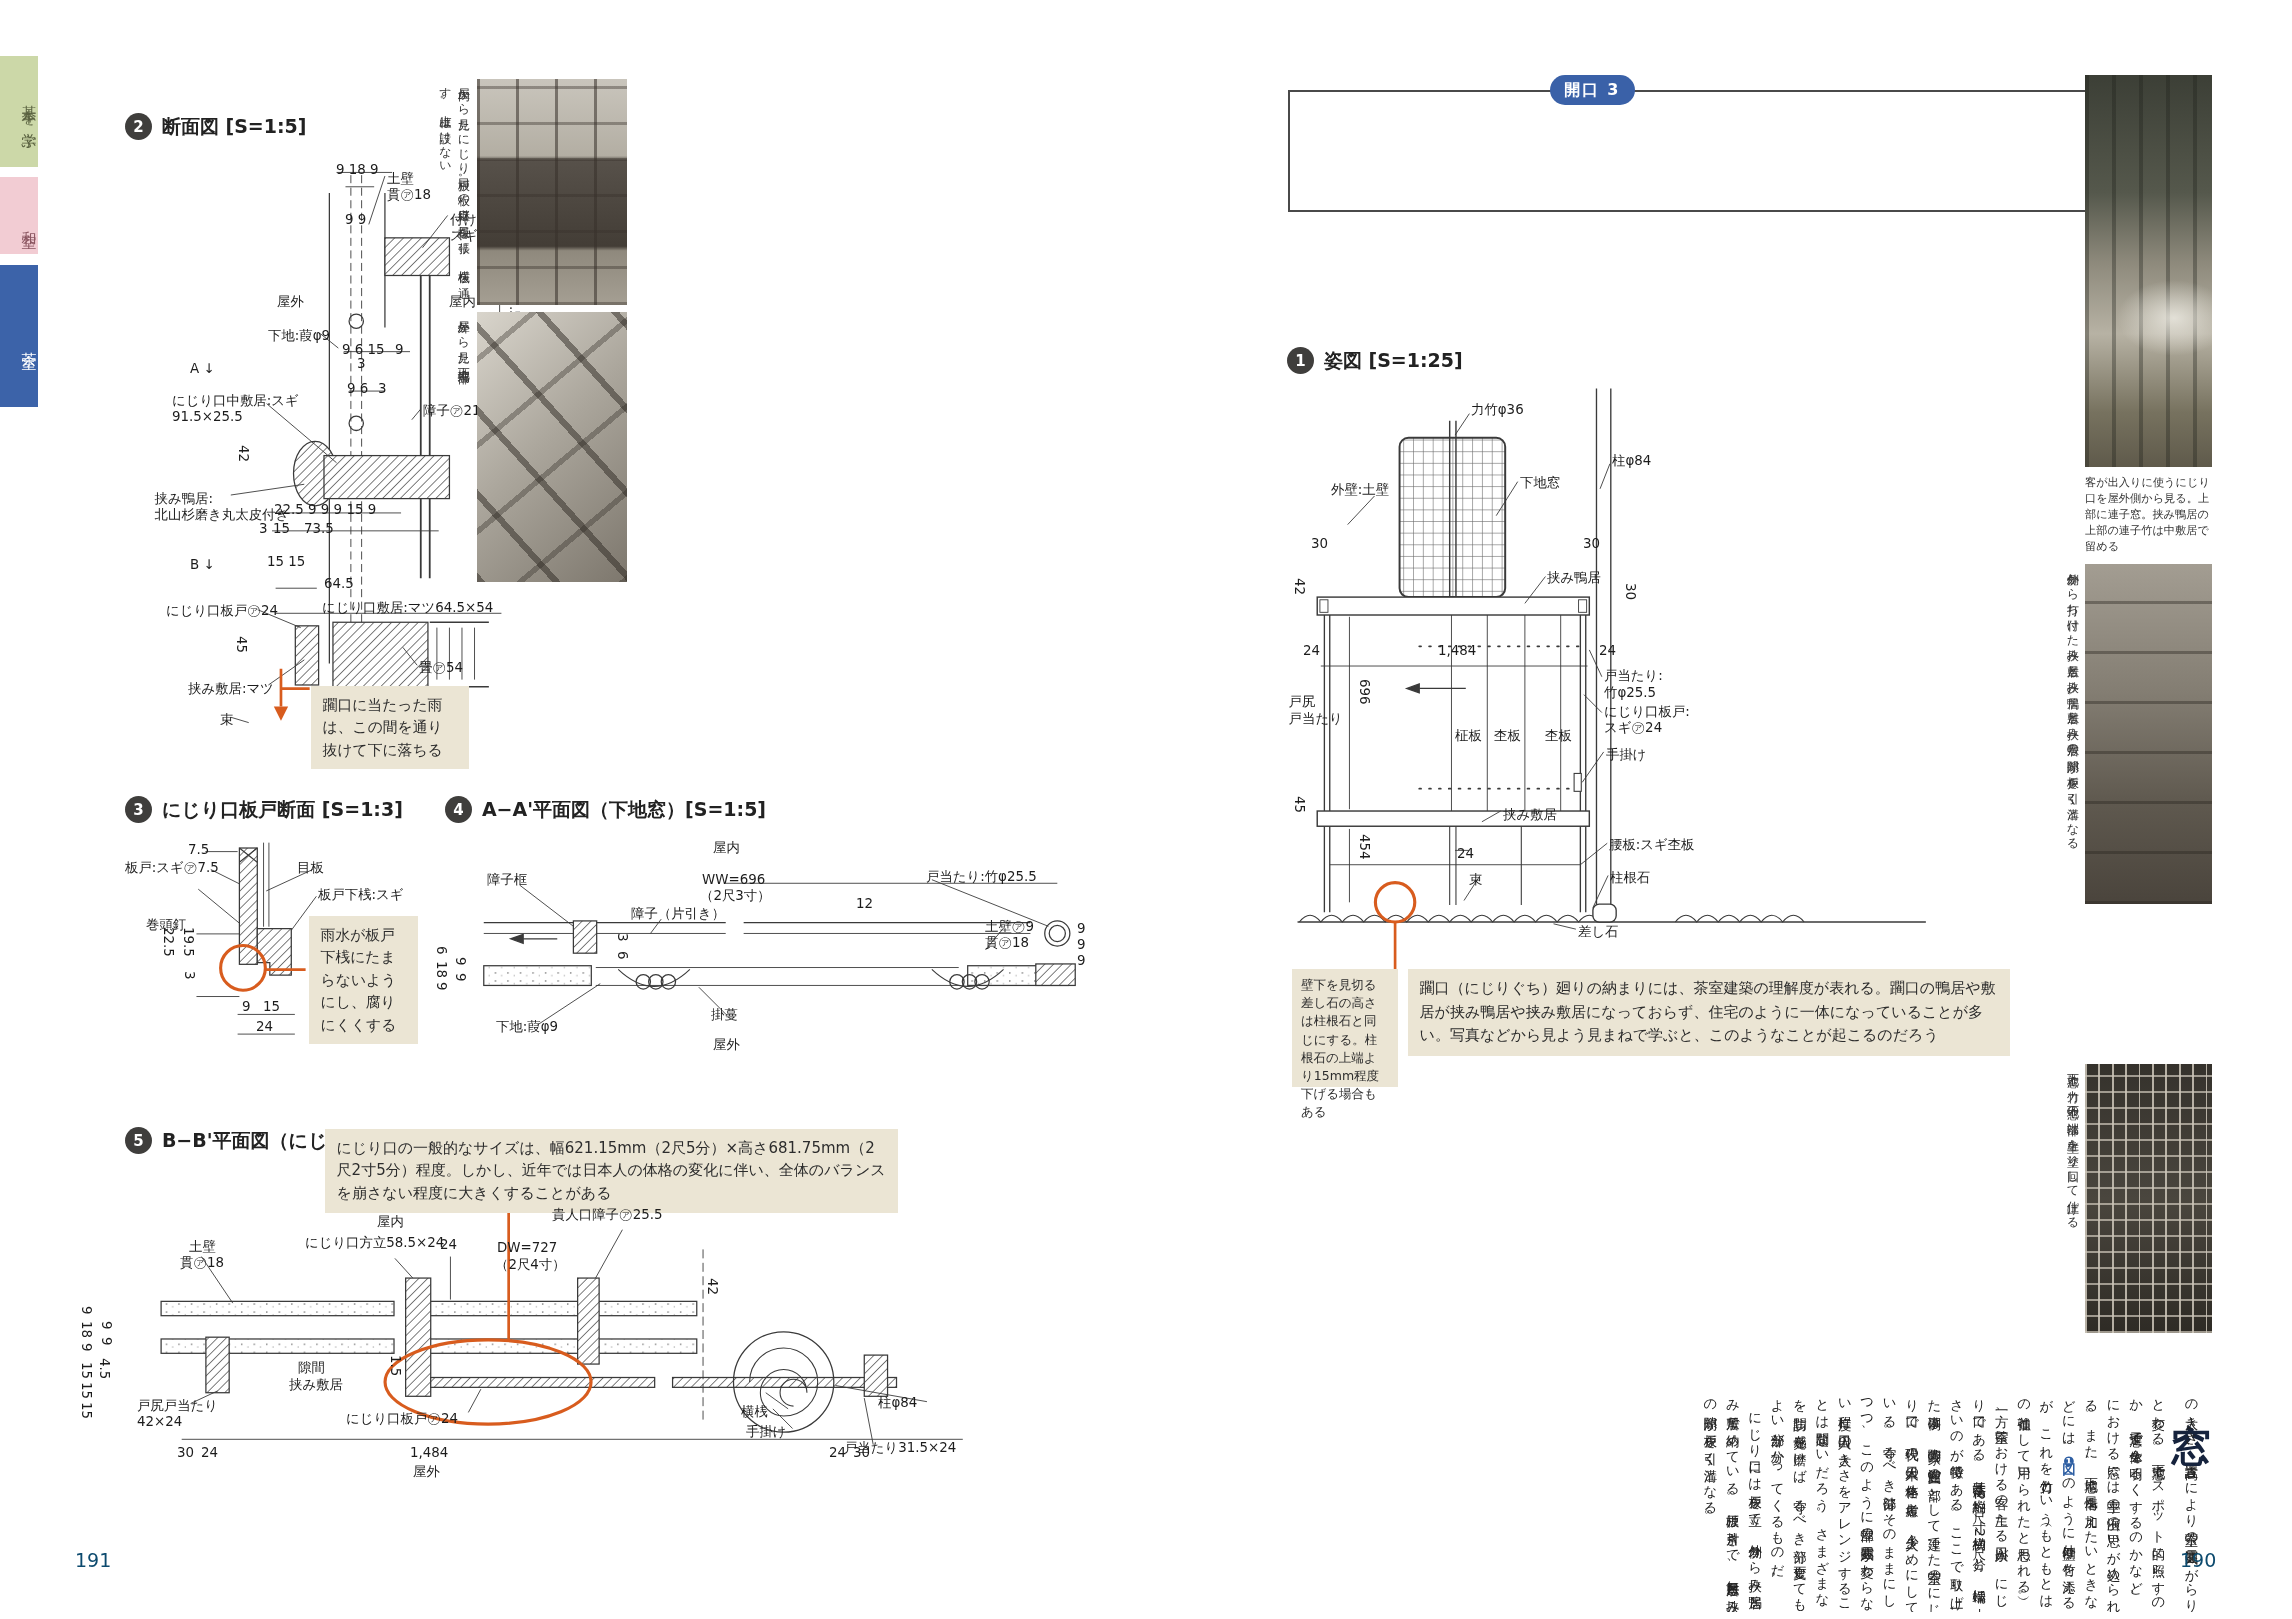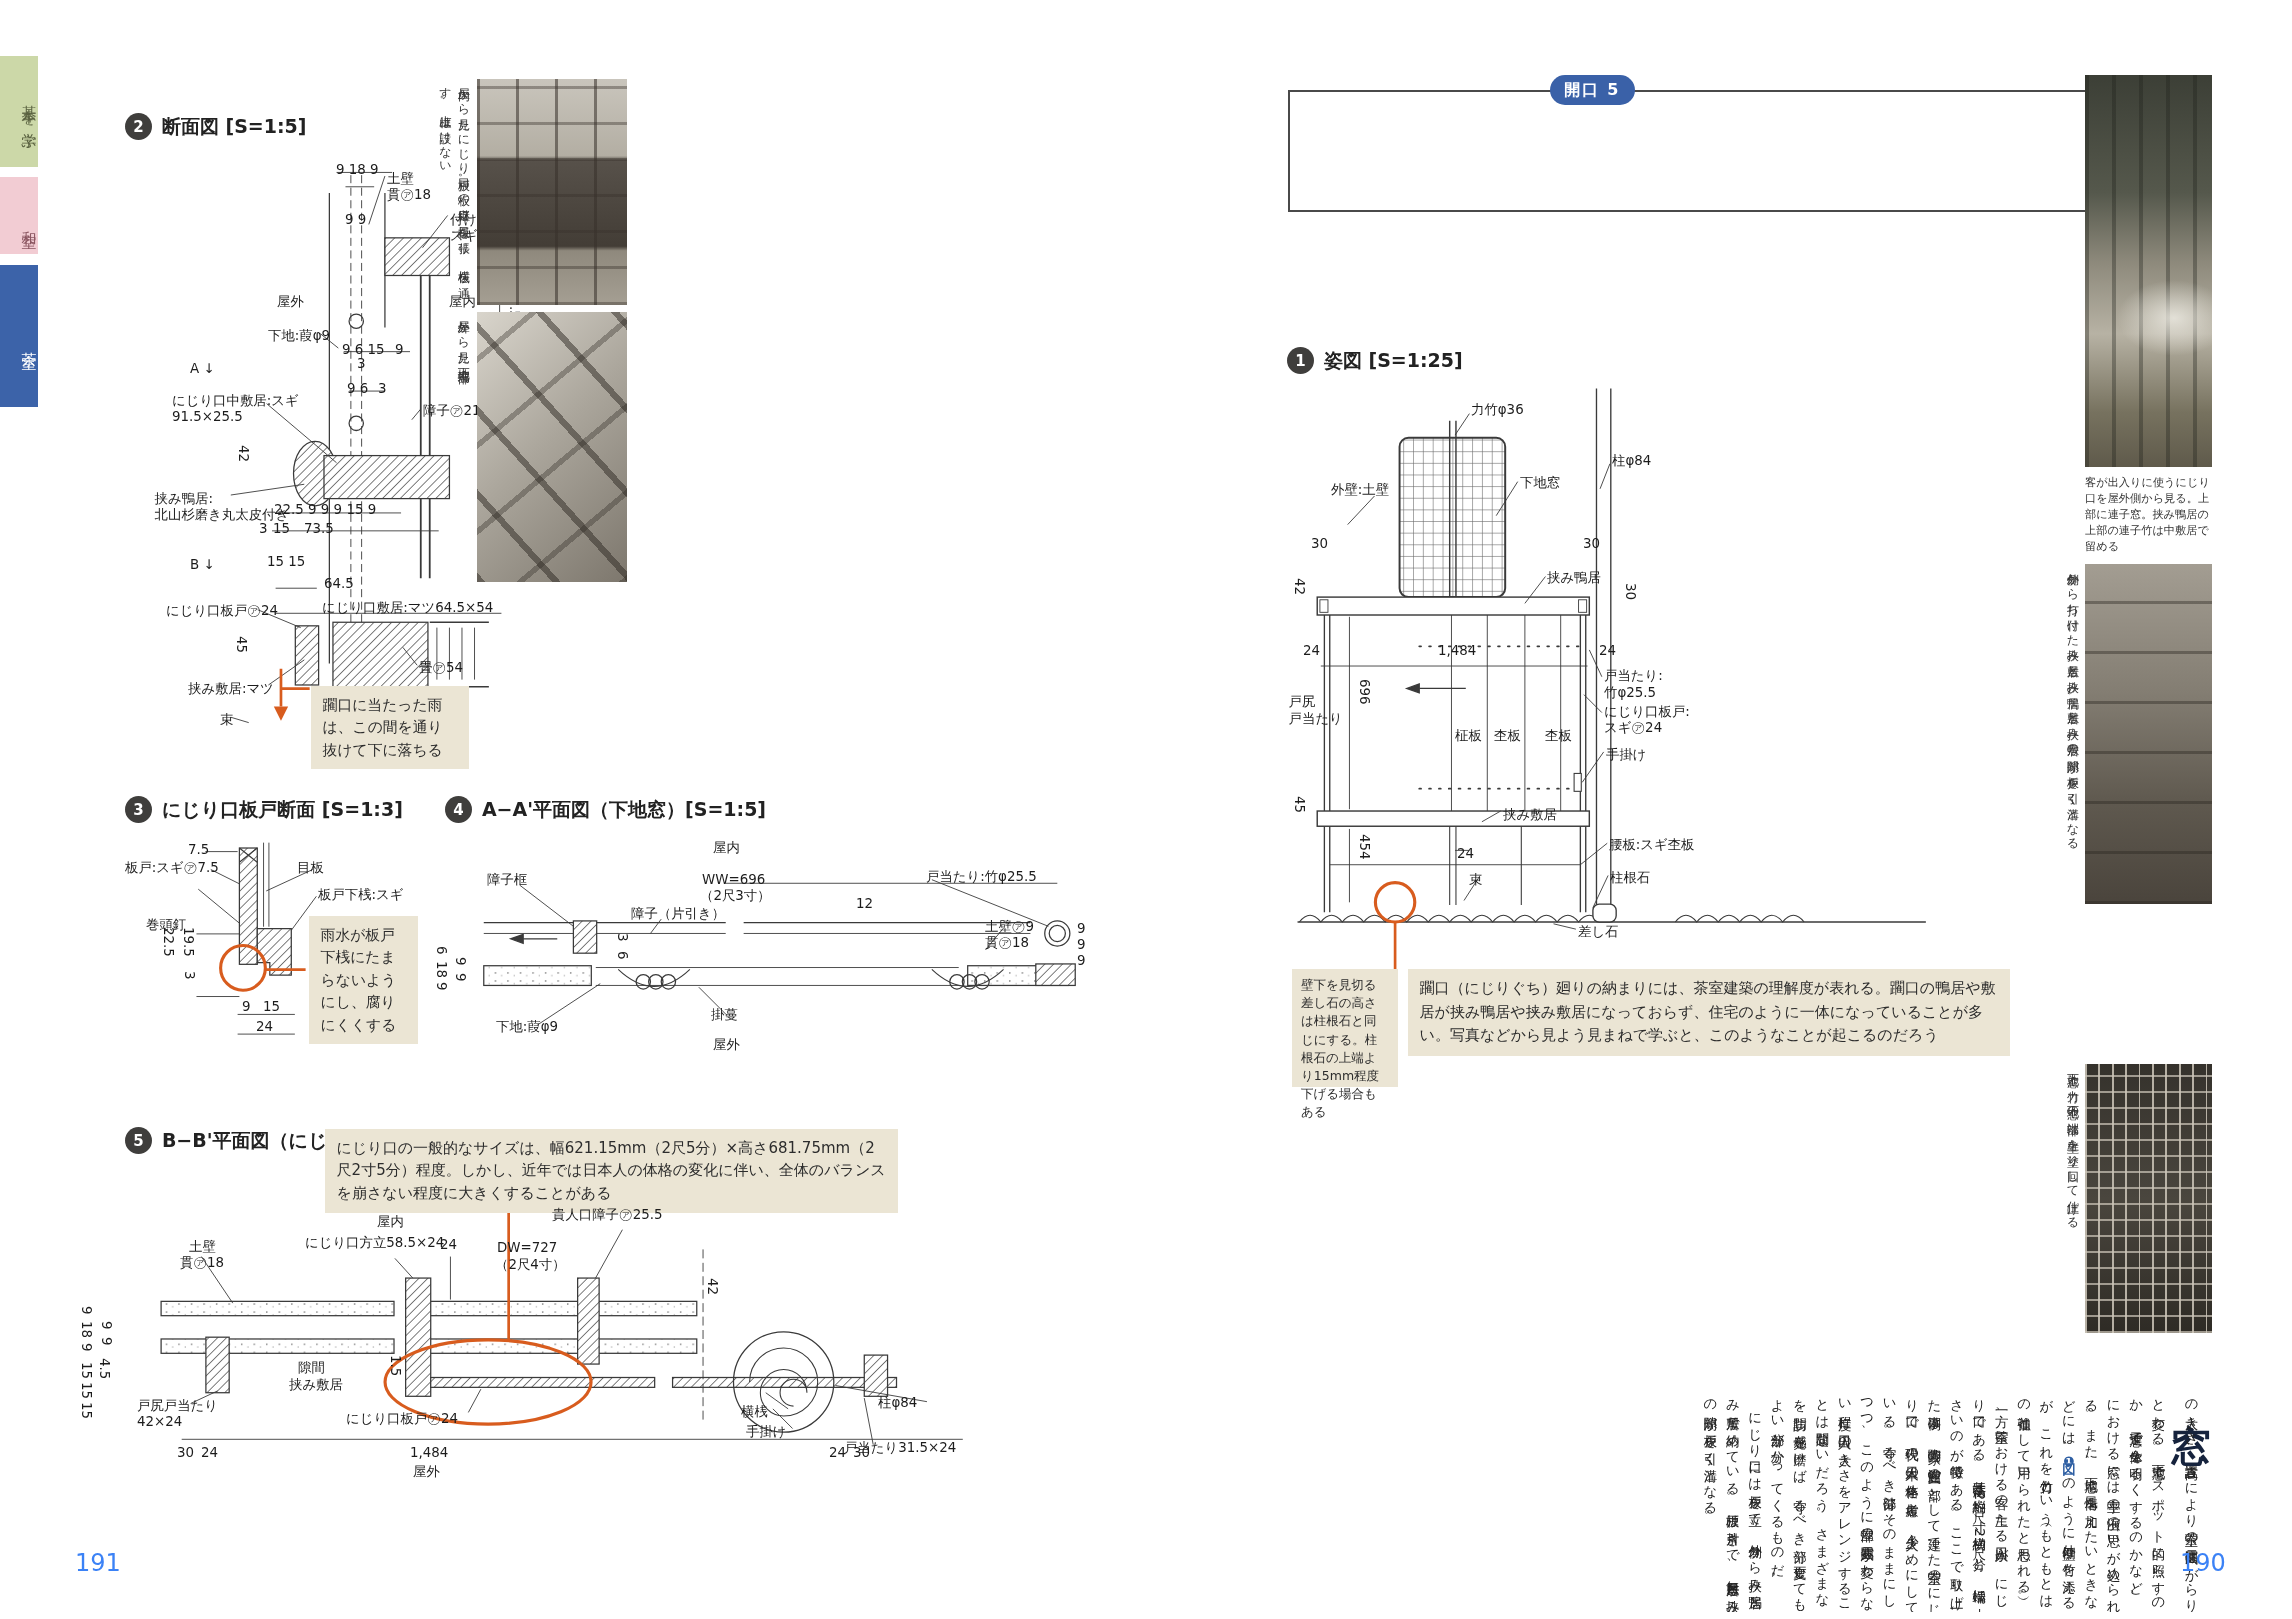--- a/index.html
+++ b/index.html
@@ -31,21 +31,21 @@
          font-family:"DejaVu Serif","Liberation Serif",serif;font-weight:bold;font-size:50px;
          letter-spacing:5.4px;color:#141414;}
   
   #article{position:absolute;left:1558px;top:1390px;width:654px;height:222px;writing-mode:vertical-rl;
            font-size:13.4px;line-height:22.4px;letter-spacing:0.9px;color:#222;overflow:hidden;}
   #article p{margin:0;}
   #article p.ind{text-indent:1em;}
   .dropcap{font-family:"DejaVu Serif","Liberation Serif",serif;font-weight:bold;font-size:41px;
            line-height:1.05;letter-spacing:0;color:#16233d;}
   .figref{color:#2e5fa3;font-weight:bold;}
-  .pageno{position:absolute;font-size:24px;color:#3b82f6;}
+  .pageno{position:absolute;font-size:19px;color:#0c4a6e;}
   
   #photoL1{background:
      repeating-linear-gradient(90deg, rgba(55,48,42,.55) 0 2.7px, transparent 2.7px 39px),
      repeating-linear-gradient(0deg, rgba(55,48,42,.4) 0 2.7px, transparent 2.7px 36px),
      linear-gradient(180deg,#c9c5bc 0%,#b3aea3 34%,#57514a 36%,#433d36 74%,#8f897d 76%,#a59f93 100%);}
   #photoL2{background:
      repeating-linear-gradient(48deg, rgba(45,40,34,.5) 0 6.3px, transparent 6.3px 56px),
      repeating-linear-gradient(-40deg, rgba(45,40,34,.35) 0 5.4px, transparent 5.4px 66px),
      linear-gradient(135deg,#d9d5cc 0%,#aaa59b 48%,#7d776d 100%);}
   #photoR1{background:
@@ -332,21 +332,21 @@
       <span class="dlabel" style="left: 753px; top: 321px;">24</span>
       <span class="dlabel" style="left: 777px; top: 321px;">30</span>
       <span class="dlabel" style="left: 337px; top: 340px;">屋外</span>
     </div>
 
   <div class="pageno" style="left:75px;top:1549px;">191</div>
 
   <div class="hline" style="left:1288px;top:90px;width:924px;height:1.8px;"></div>
   <div class="hline" style="left:1288px;top:90px;width:1.8px;height:122px;"></div>
   <div class="hline" style="left:1288px;top:210px;width:924px;height:1.8px;"></div>
-  <div id="badge">開口 5</div>
+  <div id="badge">開口 3</div>
 
   <div class="fig-head" style="left:1287px;top:347px;">
     <span class="ncirc">1</span>
     <span>姿図 [S=1:25]</span>
   </div>
 
   <div class="diagram" style="left:1285px;top:381px;width:725px;height:596px;">
     <svg width="725" height="596" viewBox="0 0 810 665">
       <g stroke="#3a3a3a" fill="none" stroke-width="1.4">
         <rect x="128" y="63" width="118" height="178" rx="10" fill="url(#grid)" stroke-width="2.2"></rect>

